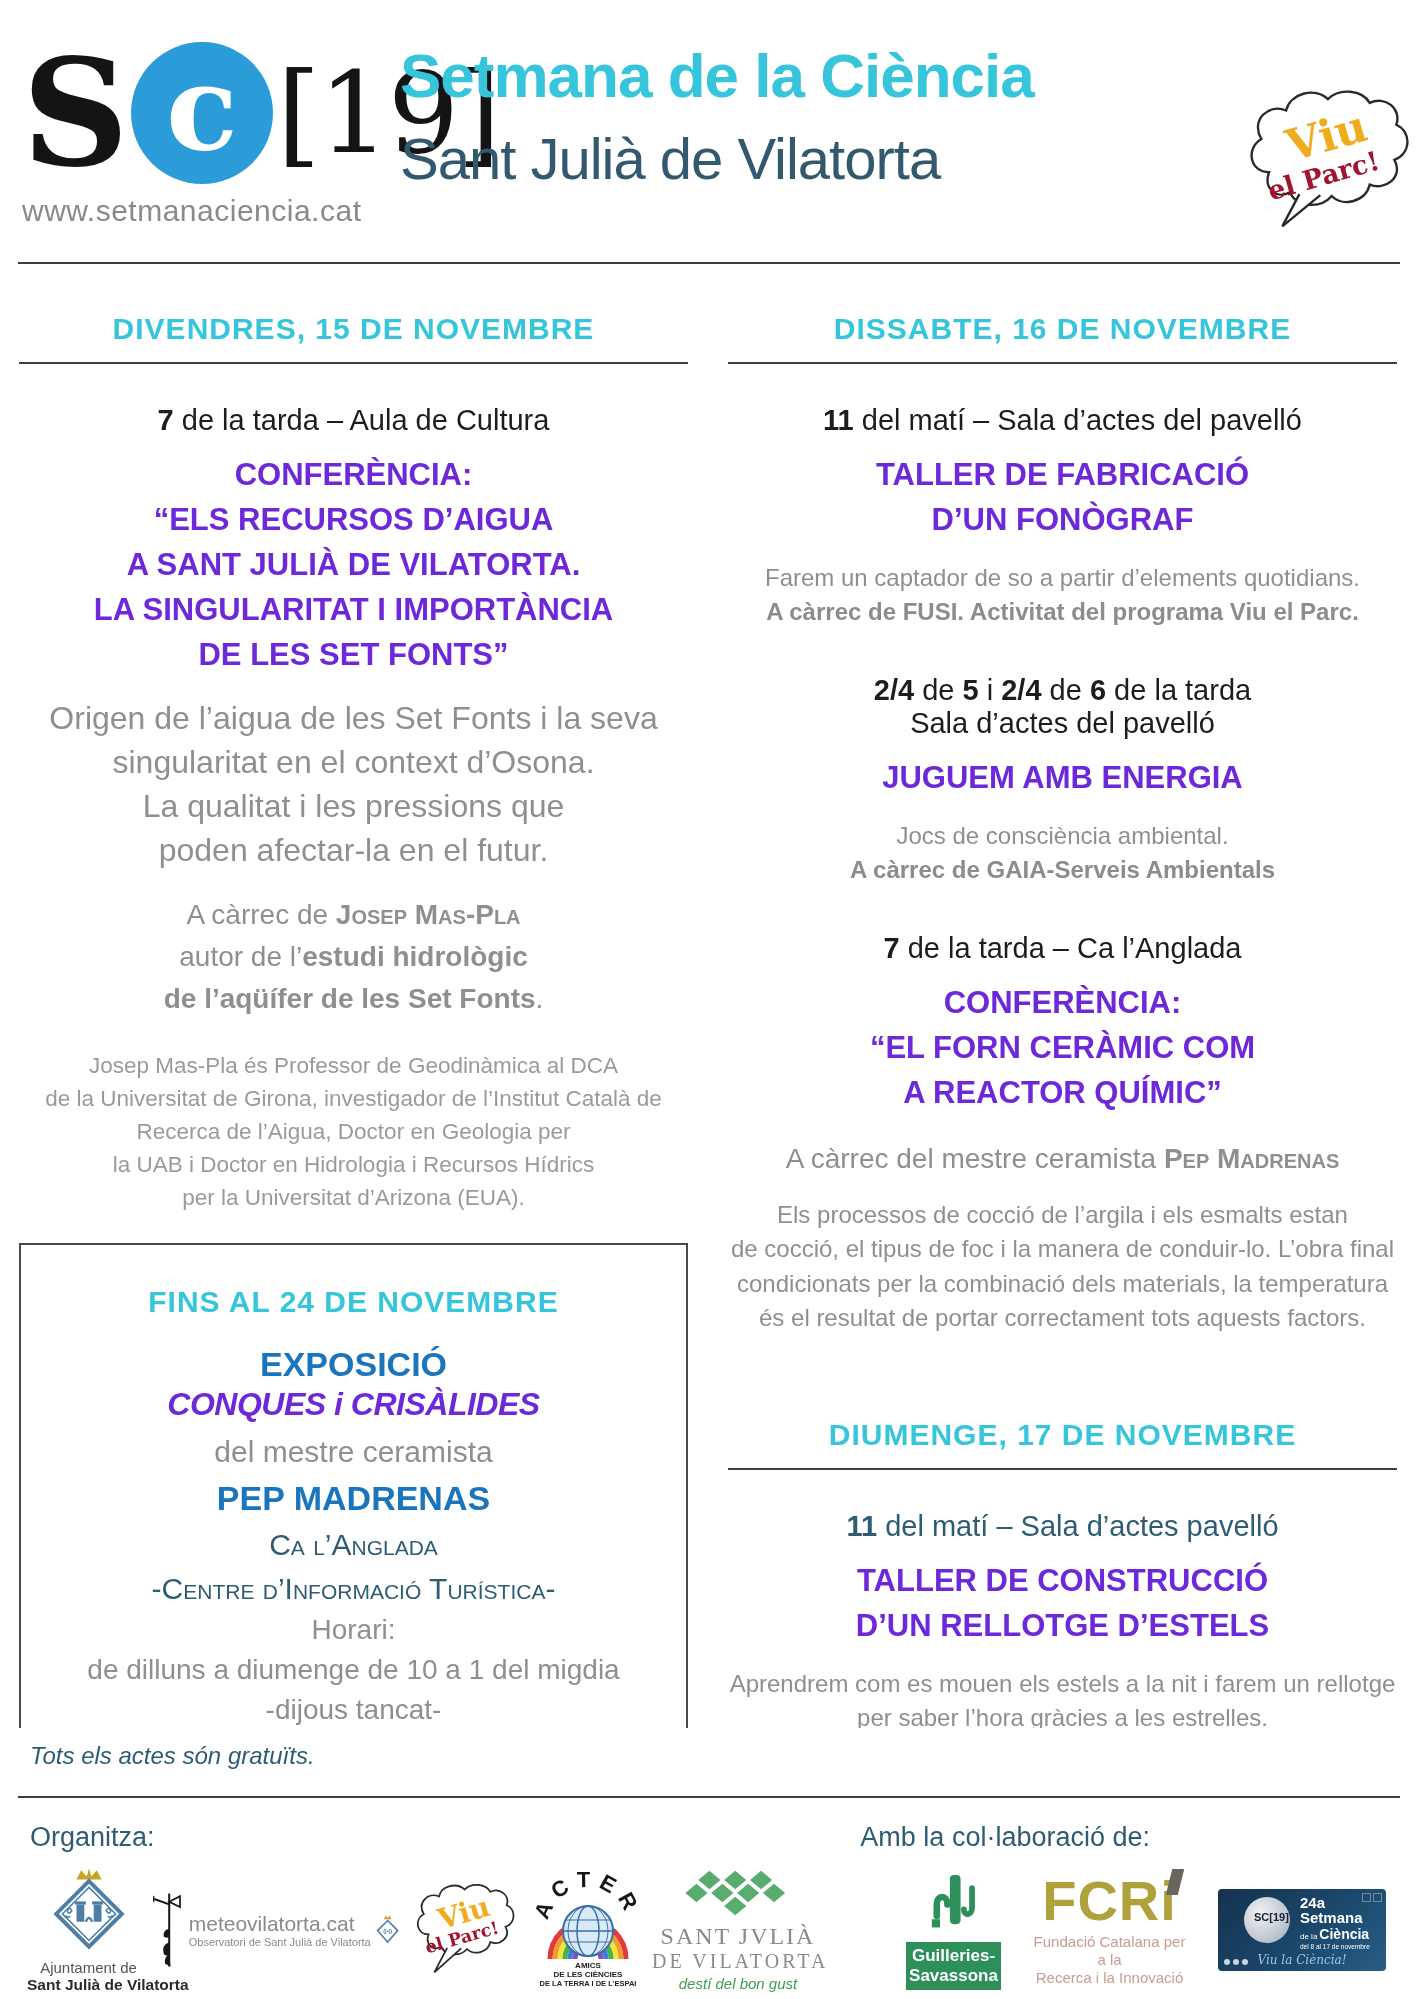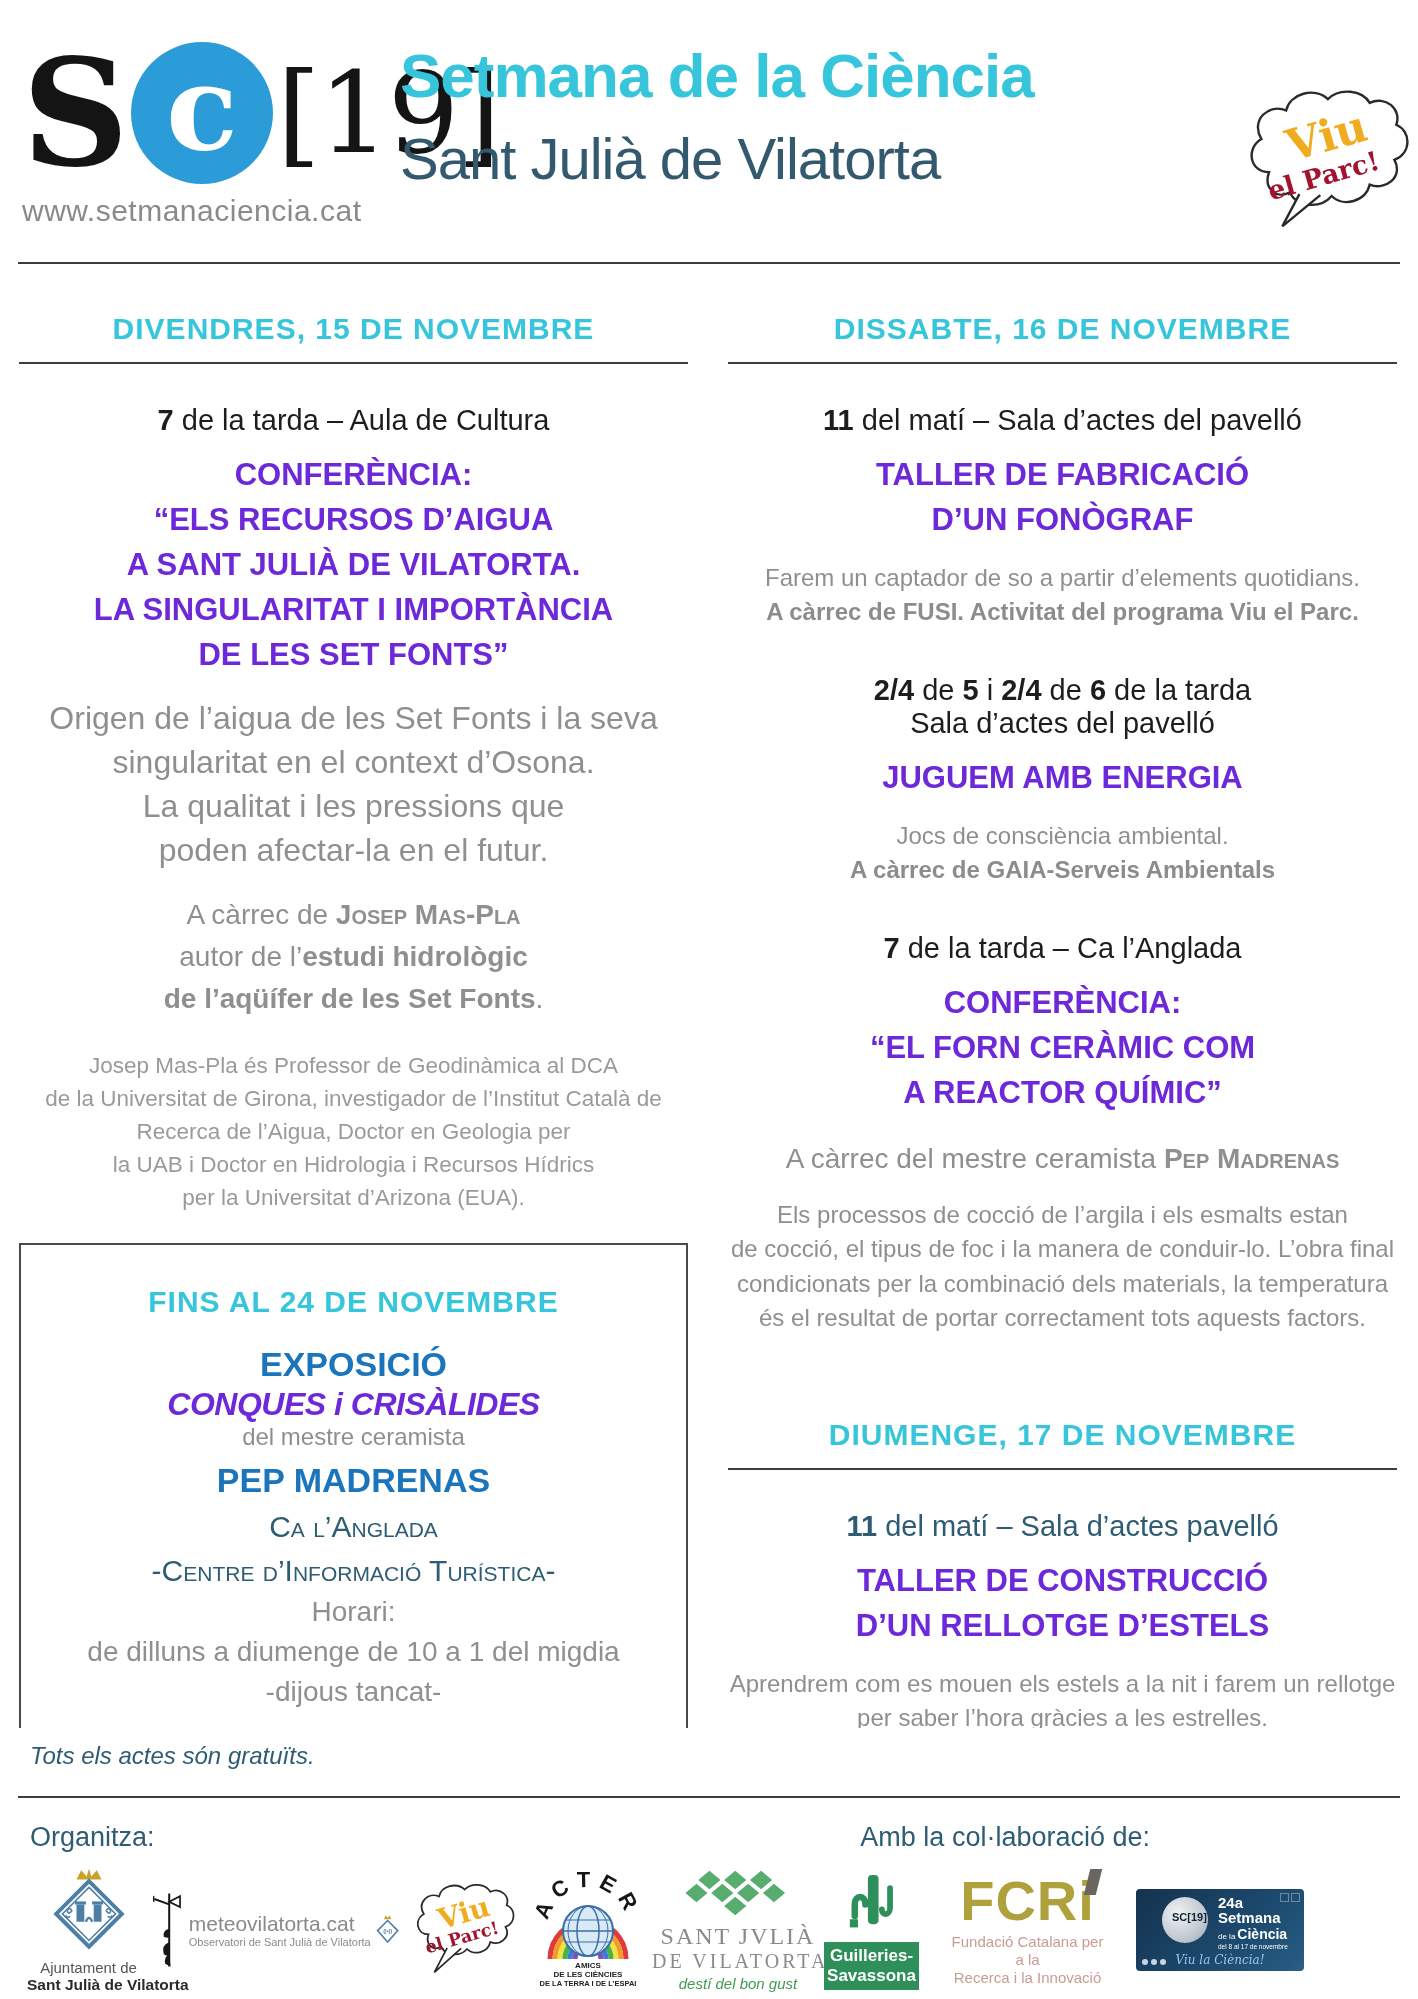--- a/index.html
+++ b/index.html
@@ -44,21 +44,21 @@
   .mt-desc { margin-top:18px; }
   .mt-group { margin-top:44px; }
   .mt-speaker { margin-top:22px; }
   .mt-bio { margin-top:30px; }
 
   
   .expo-box { border:2px solid #4a4a4a; margin-top:28px; padding:40px 8px 58px 8px; }
   .expo-head { font-size:30px; font-weight:700; color:#36c5da; letter-spacing:1px; }
   .expo-l1 { font-size:34px; font-weight:600; color:#1b75bc; margin-top:26px; }
   .expo-l2 { font-size:32px; font-weight:700; font-style:italic; color:#6d28d9; margin-top:2px; letter-spacing:-.5px; }
-  .expo-l3 { font-size:24px; color:#8f8f8f; }
+  .expo-l3 { font-size:30px; color:#8f8f8f; margin-top:12px; }
   .expo-l4 { font-size:34px; font-weight:700; color:#1b75bc; margin-top:10px; }
   .caps-dark { font-variant:small-caps; color:#2e5c73; font-size:30px; margin-top:10px; }
   .expo-gray { font-size:28px; color:#8f8f8f; margin-top:8px; }
 
   .day2 { margin-top:82px; }
 
   
   .footer { position:absolute; left:0; right:0; top:1728px; height:271px; background:#fff; }
   .note { margin:14px 0 0 30px; font-size:24px; font-style:italic; color:#2e5c73; }
   .footer-rule { border-top:2px solid #3c3c3c; margin:26px 18px 0 18px; }
@@ -71,21 +71,21 @@
   .aj-cap2 { font-size:15.5px; font-weight:700; color:#2b2b2b; white-space:nowrap; }
   .meteo { width:247px; margin-left:3px; display:flex; align-items:center; text-align:left; }
   .meteo-name { font-size:21px; color:#8a8a8a; white-space:nowrap; }
   .meteo-sub { font-size:11px; color:#8a8a8a; white-space:nowrap; }
   .bubble-footer { width:105px; margin-left:11px; }
   .acter { width:109px; margin-left:18px; }
   .santjulia { width:172px; margin-left:9px; }
   .sj-l1 { font-family:"Liberation Serif", serif; font-size:24px; letter-spacing:2px; color:#8a8a8a; margin-top:2px; white-space:nowrap; }
   .sj-l2 { font-family:"Liberation Serif", serif; font-size:20px; letter-spacing:3px; color:#8a8a8a; white-space:nowrap; }
   .sj-tag { font-size:15px; font-style:italic; color:#3f9b4f; margin-top:2px; }
-  .guilleries { width:95px; }
+  .guilleries { width:95px; margin-left:82px; }
   .gu-box { background:#2f8f5b; color:#fff; font-weight:700; font-size:17px; line-height:1.15; padding:4px 2px; margin-top:4px; white-space:nowrap; }
   .fcri { width:155px; margin-left:31px; position:relative; }
   .fcri-name { font-size:56px; font-weight:700; color:#afa13b; letter-spacing:1px; line-height:1; }
   .fcri-accent { position:absolute; right:6px; top:-4px; width:12px; height:26px; background:#6b655f; transform:skewX(-14deg); }
   .fcri-sub { font-size:15px; color:#c79c92; line-height:1.2; margin-top:4px; }
   .banner { width:168px; height:82px; margin-left:31px; border-radius:4px; position:relative; overflow:hidden;
     background:linear-gradient(135deg,#14324f 0%,#1c4a6e 60%,#2a5d85 100%); color:#fff; text-align:left; }
   .banner .moon { position:absolute; left:26px; top:8px; width:46px; height:46px; border-radius:50%;
     background:radial-gradient(circle at 35% 35%, #f2f2f2, #b9c2cc 70%, #8f9aa6); }
   .banner .sc19 { position:absolute; left:36px; top:22px; font-size:11px; font-weight:700; color:#123; }

